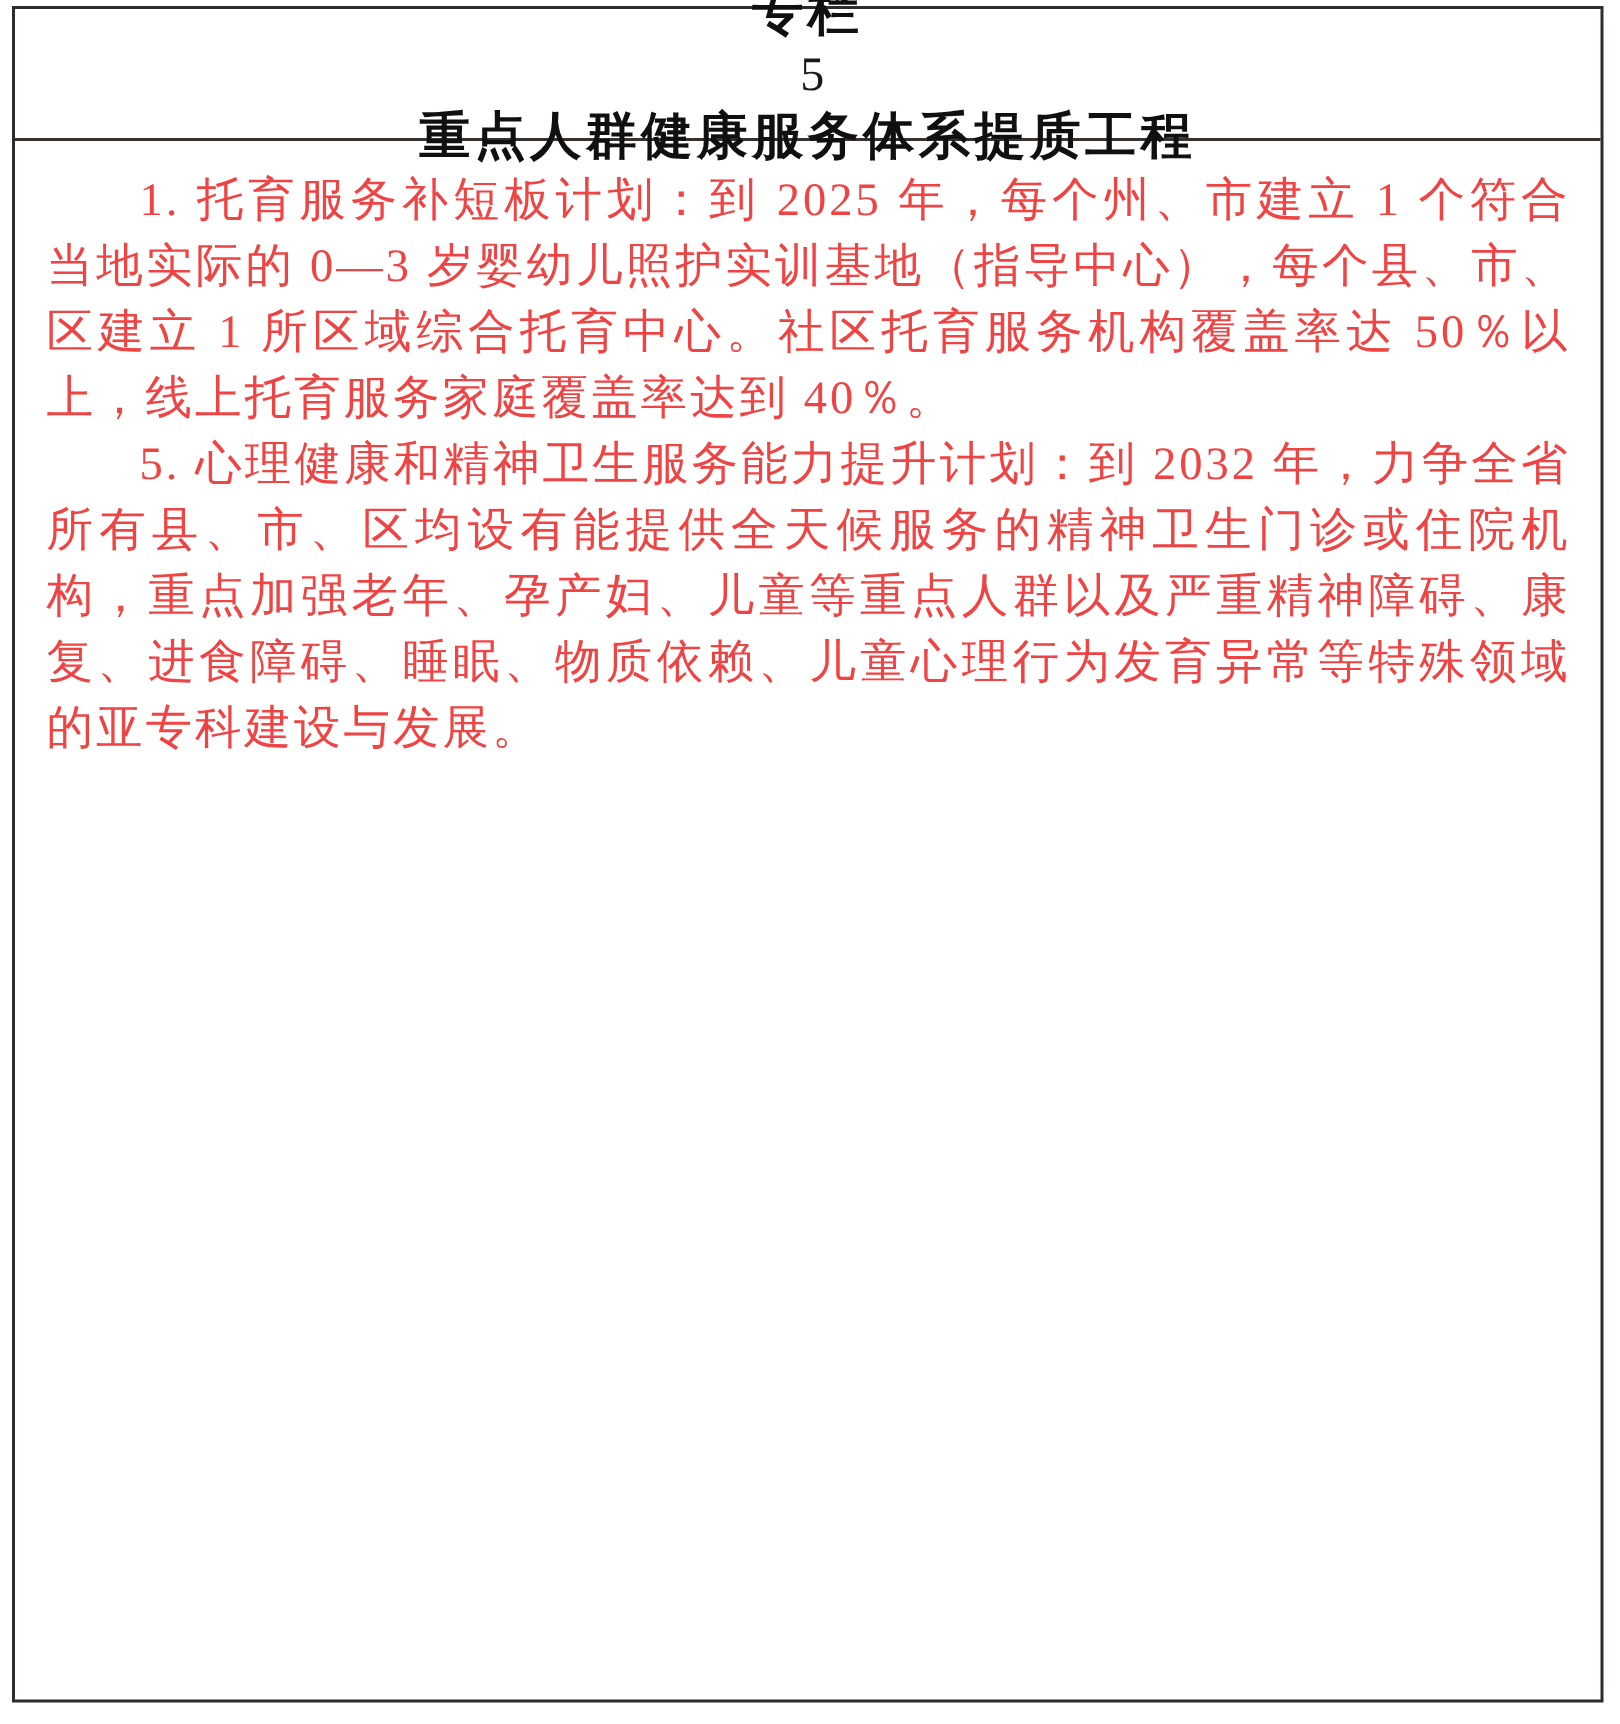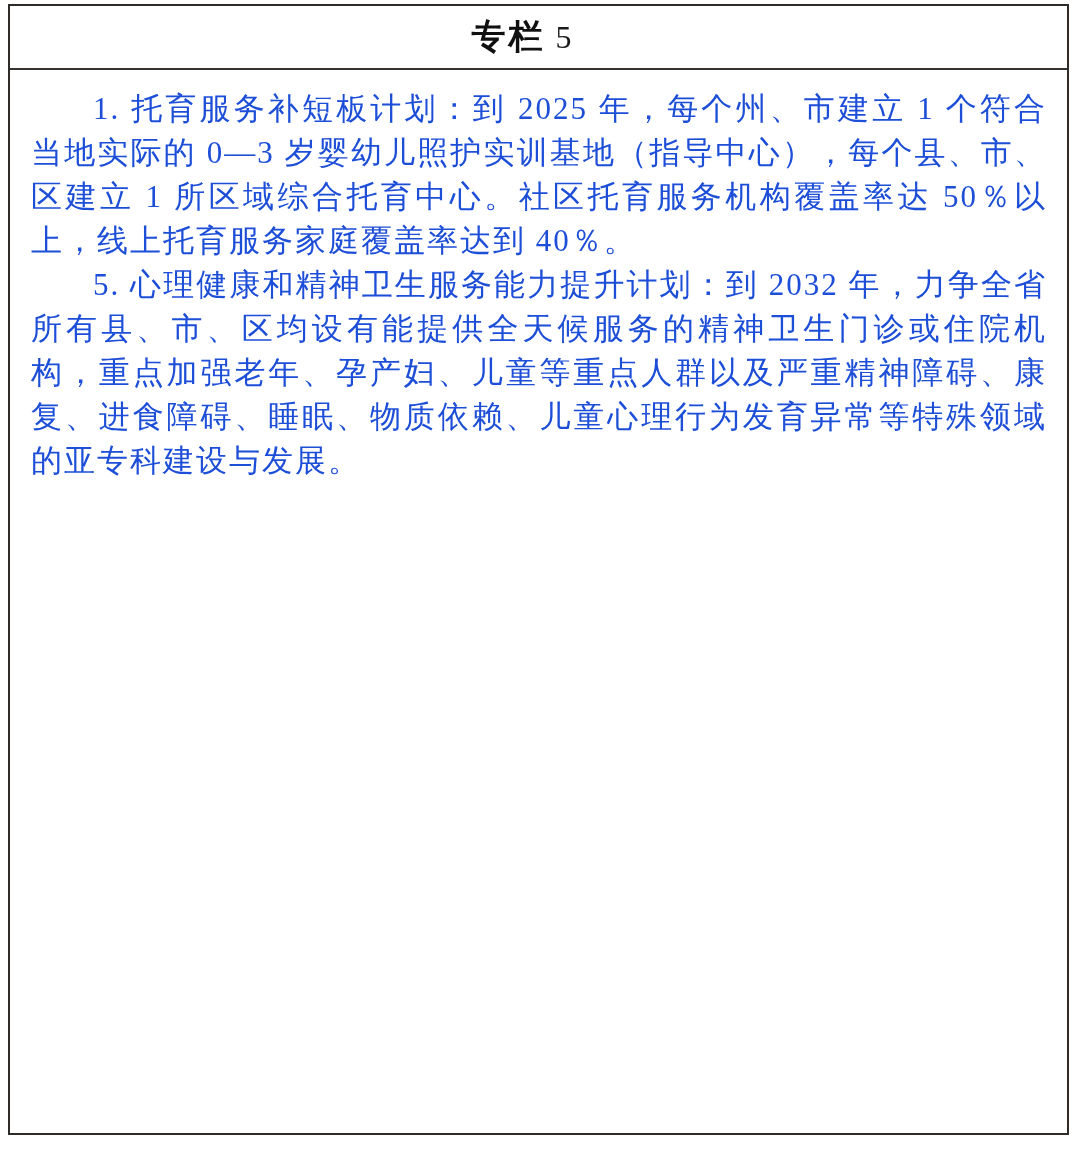--- a/index.html
+++ b/index.html
@@ -19,68 +19,70 @@
     left: 8px;
     top: 4px;
     width: 1061px;
     height: 1131px;
     box-sizing: border-box;
     border: 2px solid #2e2b29;
     background: #ffffff;
   }
   .panel-title {
     box-sizing: border-box;
-    height: 64px;
+    height: 88px;
     border-bottom: 2px solid #38322f;
     display: flex;
     align-items: center;
     justify-content: center;
     font-family: "Liberation Sans", "DejaVu Sans", sans-serif;
     font-weight: bold;
     font-size: 34px;
     letter-spacing: 3px;
     color: #101010;
     white-space: nowrap;
+    flex-direction: column;
   }
   .title-number {
     font-family: "Liberation Serif", "DejaVu Serif", serif;
     font-weight: normal;
     font-size: 32px;
     letter-spacing: 0;
     margin: 0 4px 0 10px;
     color: #1a1a1a;
   }
   .title-gap {
     display: inline-block;
     width: 30px;
   }
   .panel-body {
     box-sizing: border-box;
     padding: 17px 20px 0 21px;
     font-family: "Liberation Serif", "DejaVu Serif", serif;
     font-size: 31px;
     line-height: 44px;
     letter-spacing: 2px;
-    color: #1d4ed8;
+    color: #ef4444;
     text-align: justify;
   }
   .panel-body p {
     margin: 0;
     padding: 0;
     text-indent: 2em;
   }
 </style>
 </head>
 <body>
 
 <div class="page">
   <div class="panel">
     <div class="panel-title">
       <span>专栏</span>
         <span class="title-number">5</span>
         <span class="title-gap"></span>
+        <span>重点人群健康服务体系提质工程</span>
     </div>
     <div class="panel-body">
       <p>1. 托育服务补短板计划：到 2025 年，每个州、市建立 1 个符合当地实际的 0—3 岁婴幼儿照护实训基地（指导中心），每个县、市、区建立 1 所区域综合托育中心。社区托育服务机构覆盖率达 50％以上，线上托育服务家庭覆盖率达到 40％。</p>
       <p>5. 心理健康和精神卫生服务能力提升计划：到 2032 年，力争全省所有县、市、区均设有能提供全天候服务的精神卫生门诊或住院机构，重点加强老年、孕产妇、儿童等重点人群以及严重精神障碍、康复、进食障碍、睡眠、物质依赖、儿童心理行为发育异常等特殊领域的亚专科建设与发展。</p>
     </div>
   </div>
 </div>
 
 </body></html>

